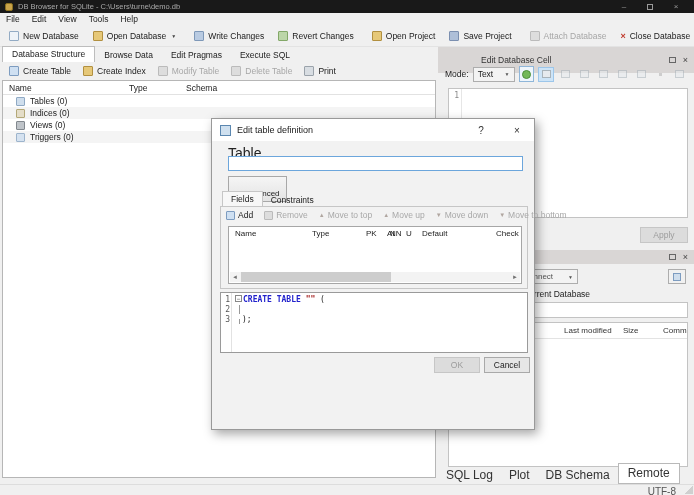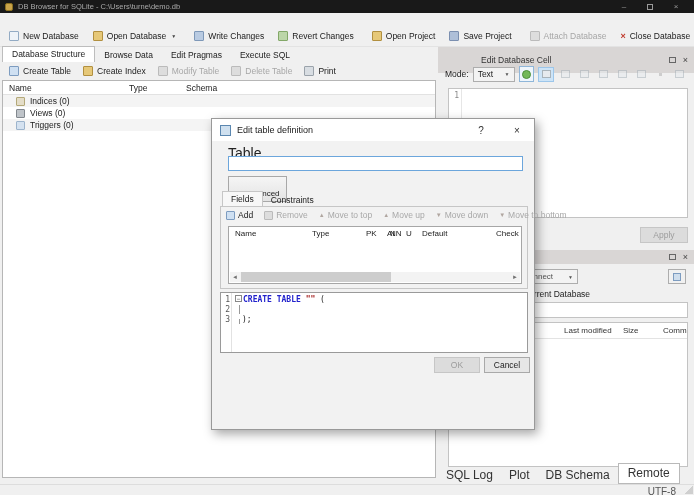--- a/index.html
+++ b/index.html
@@ -146,20 +146,27 @@
   <div class="abs titlebar">
     <span class="app-icon"></span>
     <span>DB Browser for SQLite - C:\Users\turne\demo.db</span>
     <span class="win-controls">
       <span class="win-btn">–</span>
       <span class="win-btn"><span class="maxbox"></span></span>
       <span class="win-btn">×</span>
     </span>
   </div>
 
+  <div class="abs menubar">
+    <span class="menu-item">File</span>
+    <span class="menu-item">Edit</span>
+    <span class="menu-item">View</span>
+    <span class="menu-item">Tools</span>
+    <span class="menu-item">Help</span>
+  </div>
 
   <div class="abs toolbar">
     <span class="tbtn">
       <span class="ico ico-doc"></span>
       <span>New Database</span>
     </span>
     <span class="tbtn">
       <span class="ico ico-folder"></span>
       <span>Open Database</span>
       <span class="drop-caret">▼</span>
@@ -223,20 +230,24 @@
     </span>
   </div>
 
   <div class="abs tree">
     <div class="tree-header">
       <span class="abs" style="left:6px; top:2px;">Name</span>
       <span class="abs" style="left:126px; top:2px;">Type</span>
       <span class="abs" style="left:183px; top:2px;">Schema</span>
     </div>
     <div class="tree-rows">
+      <div class="trow">
+        <span class="ti ti-tables"></span>
+        <span>Tables (0)</span>
+      </div>
       <div class="trow alt">
         <span class="ti ti-indices"></span>
         <span>Indices (0)</span>
       </div>
       <div class="trow">
         <span class="ti ti-views"></span>
         <span>Views (0)</span>
       </div>
       <div class="trow alt">
         <span class="ti ti-triggers"></span>

